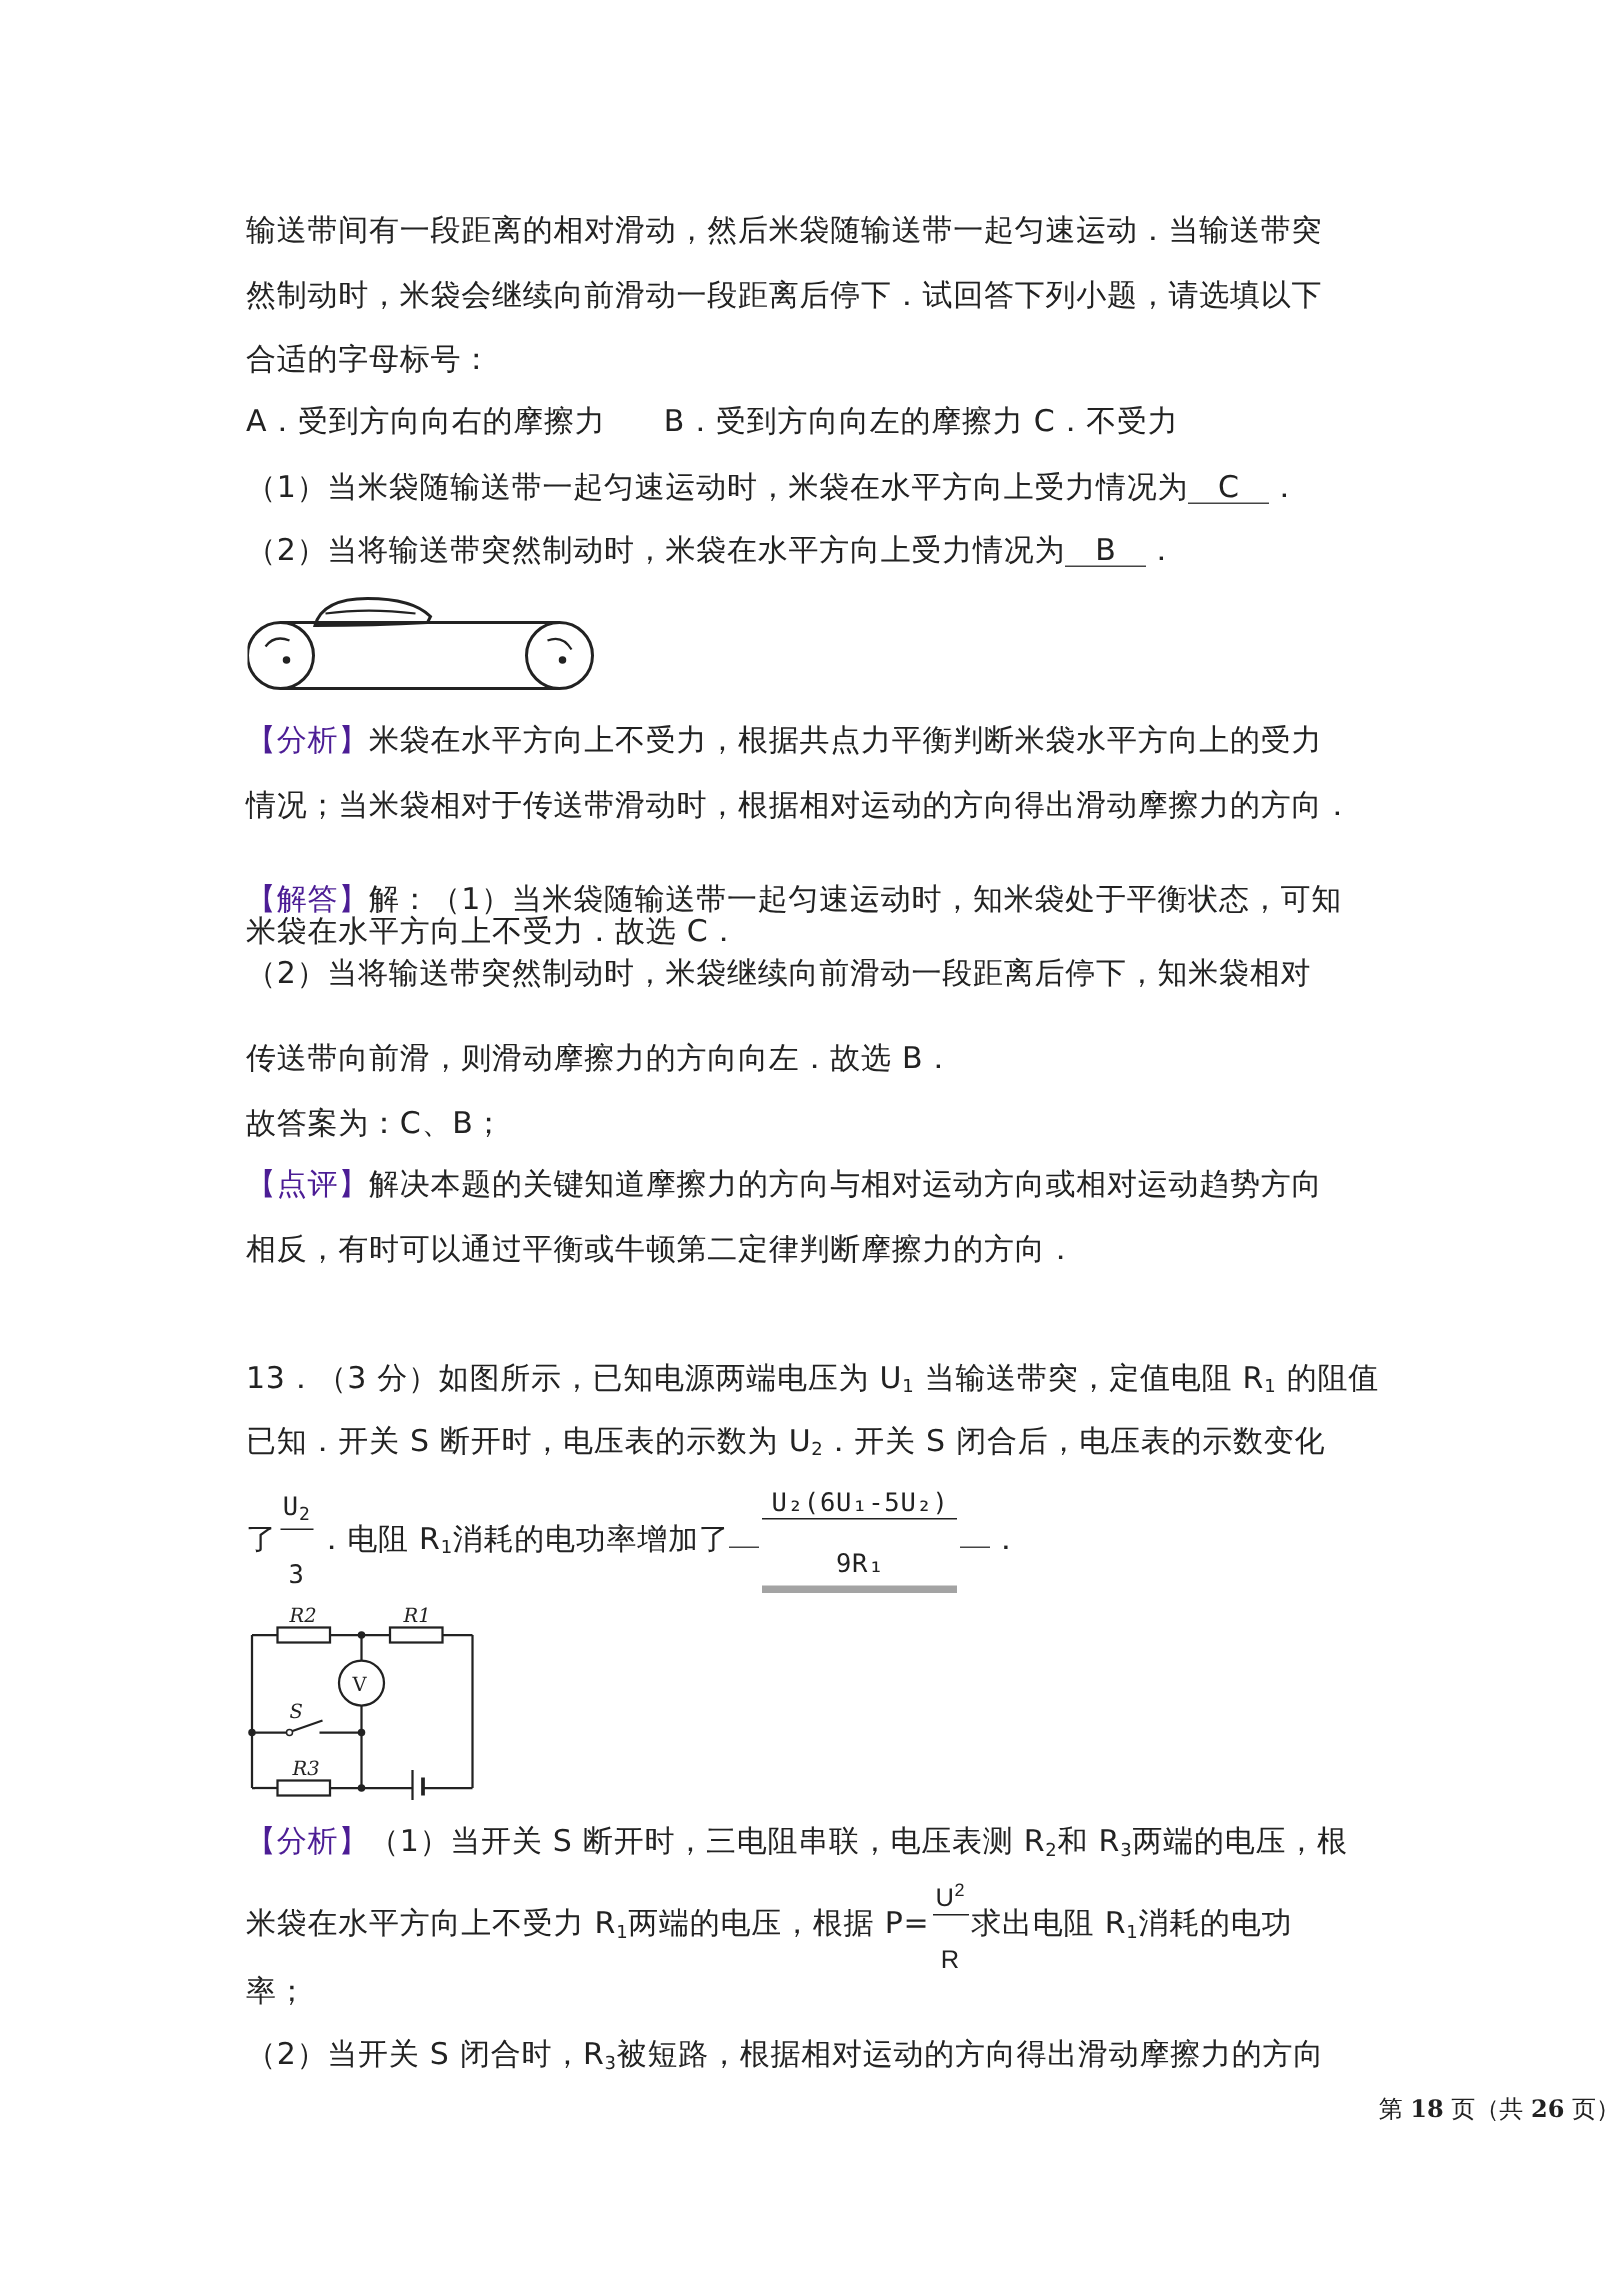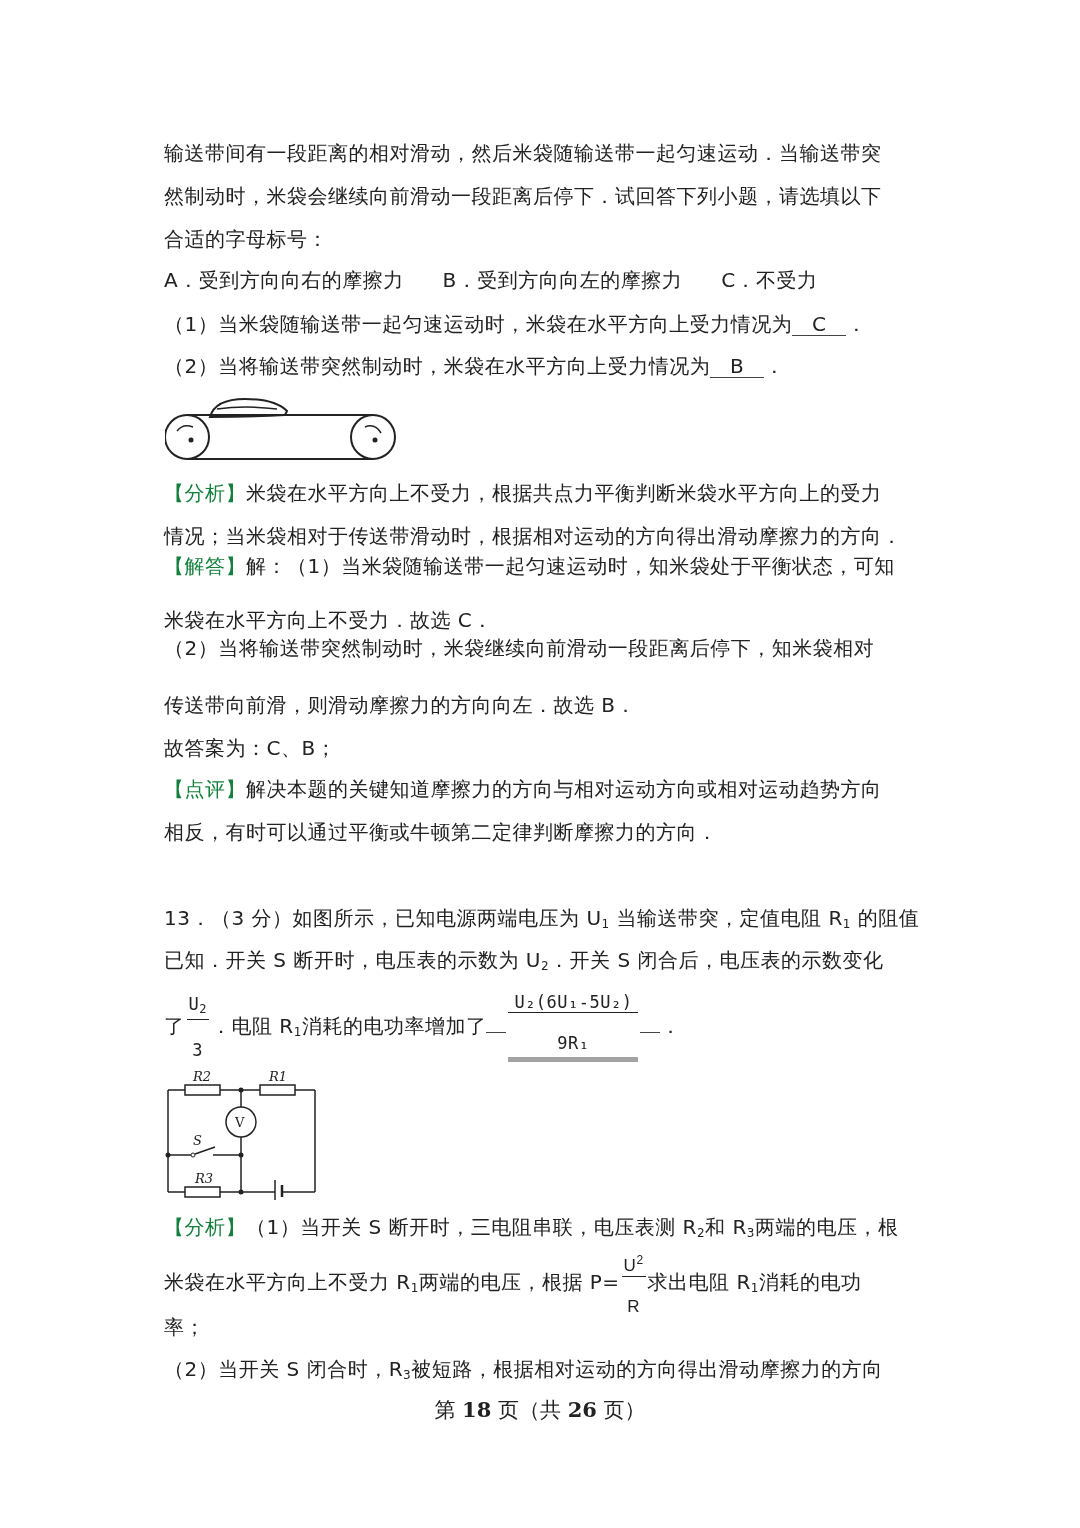--- a/index.html
+++ b/index.html
@@ -1,38 +1,38 @@
 <!DOCTYPE html>
 <html><head>
 <meta charset="utf-8">
 <style>
   html, body { margin:0; padding:0; background:#ffffff; }
   body { width:1080px; height:1528px; position:relative; overflow:hidden;
          font-family:"DejaVu Sans", "Liberation Sans", sans-serif; color:#222; }
   .line { position:absolute; left:164px; font-size:20px; line-height:24px; white-space:nowrap; letter-spacing:0.5px; }
-  .tag { color:#15803d; }
+  .tag { color:#4c1d95; }
   .blank { display:inline-block; border-bottom:1px solid #444; text-align:center; line-height:22px; }
   sub { font-size:12px; vertical-align:-3px; }
   sup { font-size:12px; }
   .frac { display:inline-flex; flex-direction:column; align-items:center; vertical-align:middle; margin:0 2px; font-family:"DejaVu Sans Mono", monospace; font-size:17px; line-height:20px;gap:20px; }
   .frac .num { border-bottom:1px solid #222; padding:0 2px; }
-  .footer { position:absolute; left:0; width:1080px; top:1396px; text-align:center; font-size:21px; font-family:"DejaVu Serif", serif; }
+  .footer { position:absolute; left:0; width:1080px; top:1396px; text-align:right; font-size:16px; font-family:"DejaVu Serif", serif; }
   .fig { position:absolute; }
 </style>
 </head>
 <body>
 
 <div class="line" style="top:141px">输送带间有一段距离的相对滑动，然后米袋随输送带一起匀速运动．当输送带突</div>
 <div class="line" style="top:184px">然制动时，米袋会继续向前滑动一段距离后停下．试回答下列小题，请选填以下</div>
 <div class="line" style="top:227px">合适的字母标号：</div>
 
 <div class="line" style="top:268px">
   <span>A．受到方向向右的摩擦力</span>
   <span style="margin-left:32px">B．受到方向向左的摩擦力</span>
-  <span style="margin-left:32px">C．不受力</span>
+  <span style="">C．不受力</span>
 </div>
 
 <div class="line" style="top:312px">
   <span>（1）当米袋随输送带一起匀速运动时，米袋在水平方向上受力情况为</span><span class="blank" style="width:54px">C</span><span>．</span>
 </div>
 <div class="line" style="top:354px">
   <span>（2）当将输送带突然制动时，米袋在水平方向上受力情况为</span><span class="blank" style="width:54px">B</span><span>．</span>
 </div>
 
 <svg class="fig" style="left:165px;top:395px" width="240" height="70" viewBox="0 0 240 70">
@@ -43,21 +43,21 @@
   <line x1="22" y1="20" x2="208" y2="20" stroke="#222" stroke-width="2"></line>
   <line x1="22" y1="64" x2="208" y2="64" stroke="#222" stroke-width="2"></line>
   <circle cx="26" cy="45" r="2.5" fill="#222"></circle>
   <circle cx="210" cy="45" r="2.5" fill="#222"></circle>
   <path d="M12 36 Q18 28 28 32" fill="none" stroke="#222" stroke-width="1.5"></path>
   <path d="M200 32 Q210 28 216 38" fill="none" stroke="#222" stroke-width="1.5"></path>
 </svg>
 
 <div class="line" style="top:481px"><span class="tag">【分析】</span><span>米袋在水平方向上不受力，根据共点力平衡判断米袋水平方向上的受力</span></div>
 <div class="line" style="top:524px">情况；当米袋相对于传送带滑动时，根据相对运动的方向得出滑动摩擦力的方向．</div>
-<div class="line" style="top:554px"><span class="tag">【解答】</span><span>解：（1）当米袋随输送带一起匀速运动时，知米袋处于平衡状态，可知</span></div>
+<div class="line" style="top:587px"><span class="tag">【解答】</span><span>解：（1）当米袋随输送带一起匀速运动时，知米袋处于平衡状态，可知</span></div>
 <div class="line" style="top:608px">米袋在水平方向上不受力．故选 C．</div>
 <div class="line" style="top:636px">（2）当将输送带突然制动时，米袋继续向前滑动一段距离后停下，知米袋相对</div>
 <div class="line" style="top:693px">传送带向前滑，则滑动摩擦力的方向向左．故选 B．</div>
 <div class="line" style="top:736px">故答案为：C、B；</div>
 <div class="line" style="top:777px"><span class="tag">【点评】</span><span>解决本题的关键知道摩擦力的方向与相对运动方向或相对运动趋势方向</span></div>
 <div class="line" style="top:820px">相反，有时可以通过平衡或牛顿第二定律判断摩擦力的方向．</div>
 
 <div class="line" style="top:906px">
   <span>13．（3 分）如图所示，已知电源两端电压为 U</span><sub>1</sub>
   <span>当输送带突，定值电阻 R</span><sub>1</sub>

